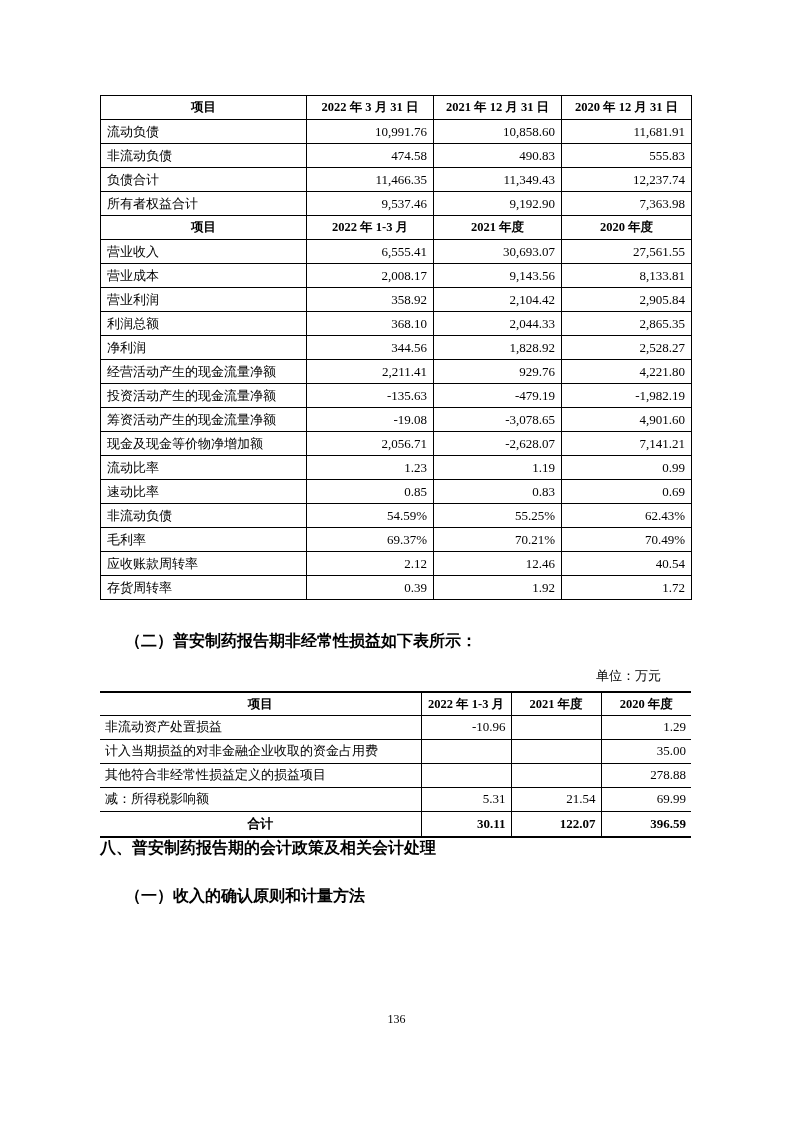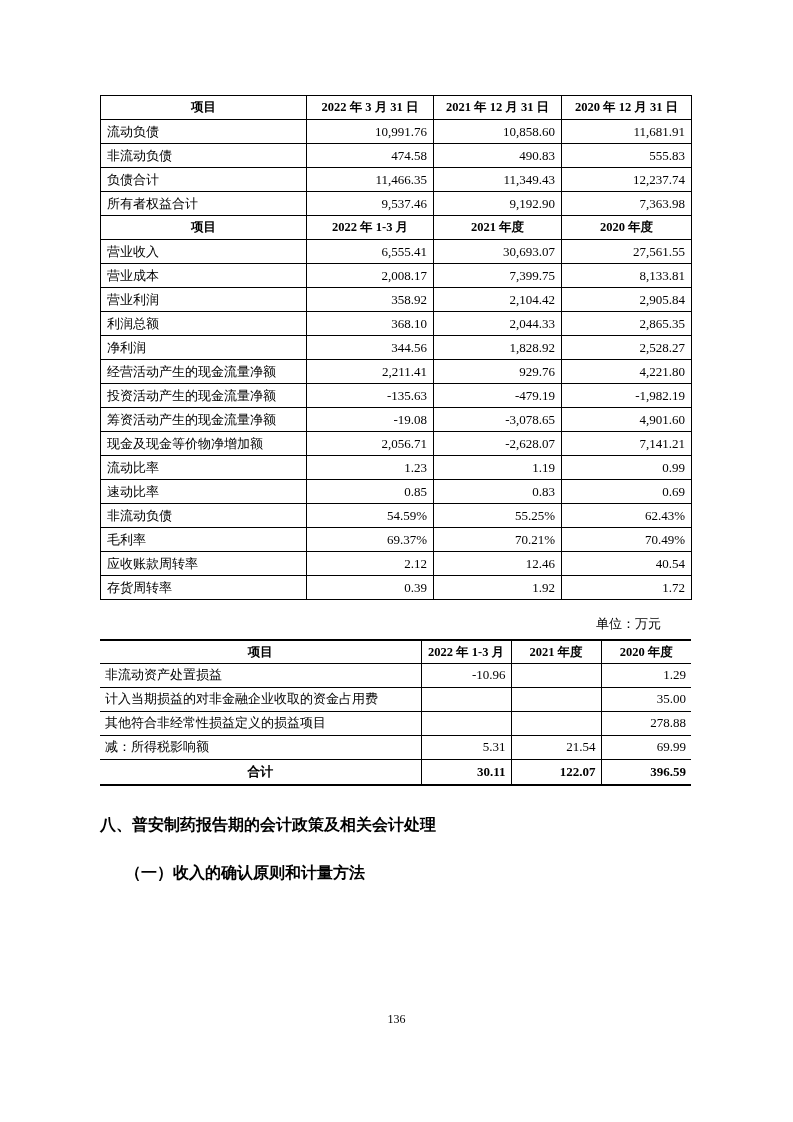--- a/index.html
+++ b/index.html
@@ -43,21 +43,20 @@
   }
   .t2 tr > *:first-child { border-left:0; }
   .t2 tr > *:last-child { border-right:0; }
   .t2 th { font-weight:bold; text-align:center; font-size:12.5px; white-space:nowrap; }
   .t2 .c1 { width:321px; } .t2 .c2 { width:90px; } .t2 .c3 { width:90px; } .t2 .c4 { width:90px; }
   .t2 td { min-height:24px; }
   .t2 .total td { font-weight:bold; height:26px; }
   .t2 .total .total-label { text-align:center; }
 
   .h-main {
-    margin-top:29px;
     font-family:"Liberation Sans", sans-serif;
     font-size:16px; font-weight:bold;
   }
   .h-sub2 {
     margin-top:27px; padding-left:25px;
     font-family:"Liberation Sans", sans-serif;
     font-size:16px; font-weight:bold;
   }
 
   .page-number {
@@ -123,21 +122,21 @@
       <tbody>
           <tr>
             <td class="label-cell">营业收入</td>
             <td class="num-cell">6,555.41</td>
             <td class="num-cell">30,693.07</td>
             <td class="num-cell">27,561.55</td>
           </tr>
           <tr>
             <td class="label-cell">营业成本</td>
             <td class="num-cell">2,008.17</td>
-            <td class="num-cell">7,399.75</td>
+            <td class="num-cell">9,143.56</td>
             <td class="num-cell">8,133.81</td>
           </tr>
           <tr>
             <td class="label-cell">营业利润</td>
             <td class="num-cell">358.92</td>
             <td class="num-cell">2,104.42</td>
             <td class="num-cell">2,905.84</td>
           </tr>
           <tr>
             <td class="label-cell">利润总额</td>
@@ -207,20 +206,21 @@
           </tr>
           <tr>
             <td class="label-cell">存货周转率</td>
             <td class="num-cell">0.39</td>
             <td class="num-cell">1.92</td>
             <td class="num-cell">1.72</td>
           </tr>
         </tbody>
     </table>
 
+    <div class="h-sub">（二）普安制药报告期非经常性损益如下表所示：</div>
 
     <div class="unit">单位：万元</div>
 
     <table class="t2">
       <colgroup>
           <col class="c1">
           <col class="c2">
           <col class="c3">
           <col class="c4">
         </colgroup>

